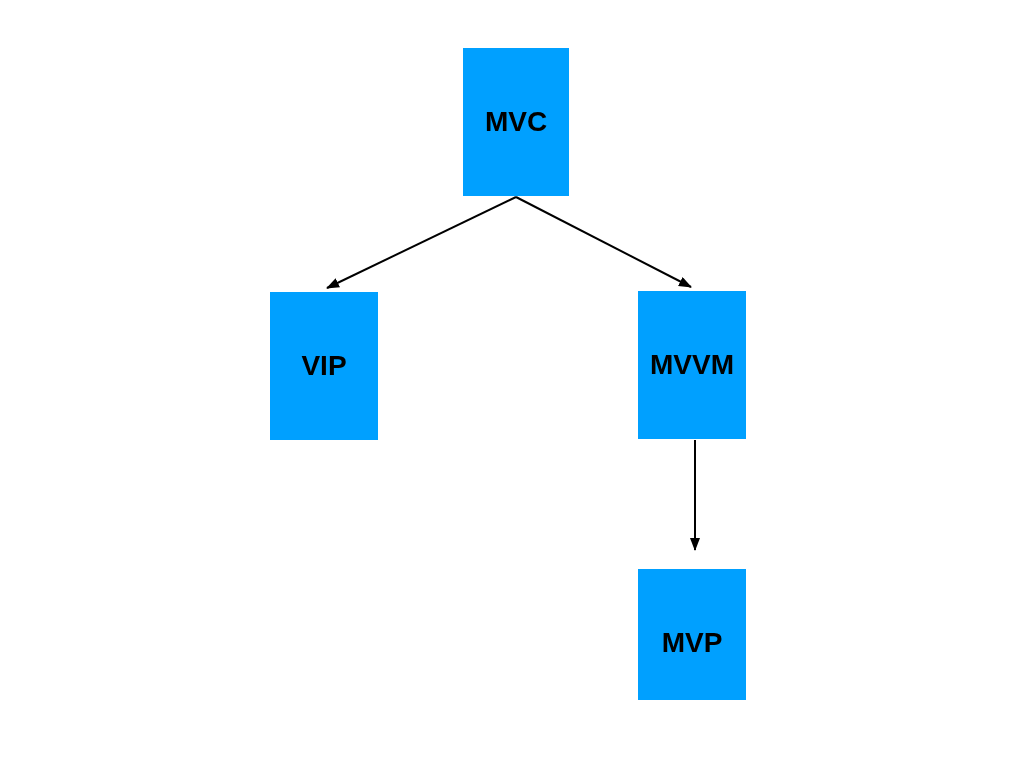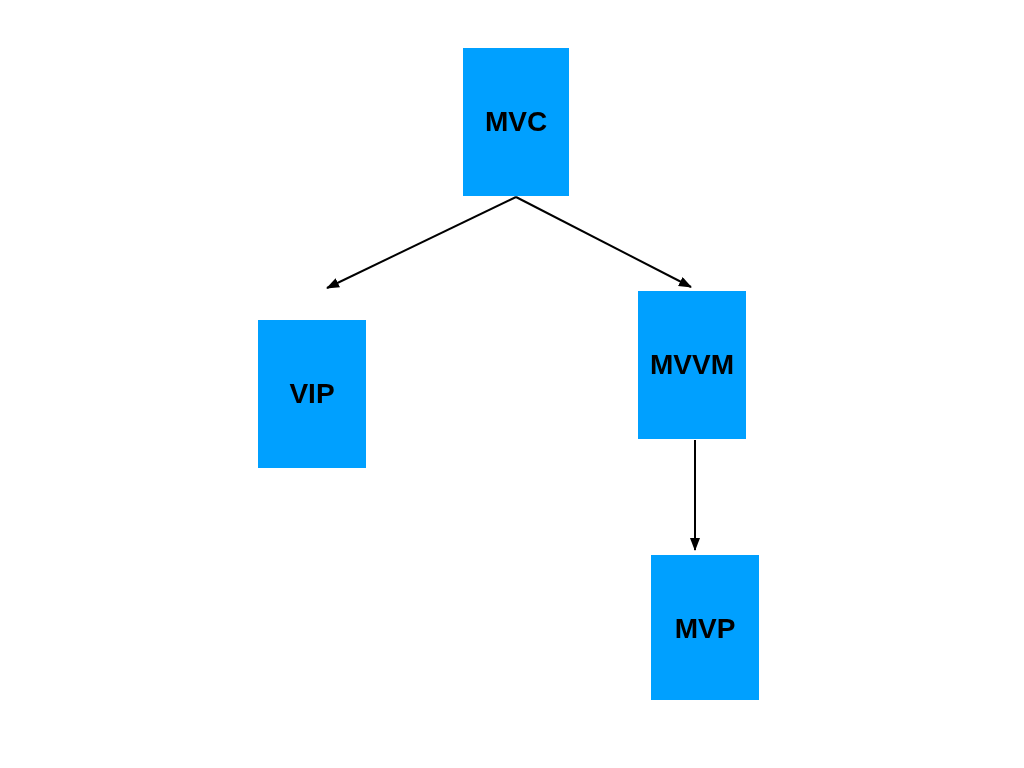--- a/index.html
+++ b/index.html
@@ -25,23 +25,23 @@
   }
   .node .label {
     color: var(--node-text, #000000);
     font-size: 28px;
     font-weight: 700;
     line-height: 1;
     letter-spacing: 0px;
     user-select: none;
   }
   .node-mvc  { left: 463px; top: 48px;  width: 106px; height: 148px; }
-  .node-vip  { left: 258px; top: 292px; width: 108px; height: 148px; margin-top: 28px; }
+  .node-vip  { left: 270px; top: 292px; width: 108px; height: 148px; }
   .node-mvvm { left: 638px; top: 291px; width: 108px; height: 148px; justify-content: center; }
-  .node-mvp  { left: 638px; top: 555px; width: 108px; height: 147px; margin-left: 13px; }
+  .node-mvp  { left: 638px; top: 569px; width: 108px; height: 147px; }
   .edges {
     position: absolute;
     left: 0;
     top: 0;
     width: 1024px;
     height: 768px;
     pointer-events: none;
   }
   .edges line {
     stroke: var(--arrow, #000000);

